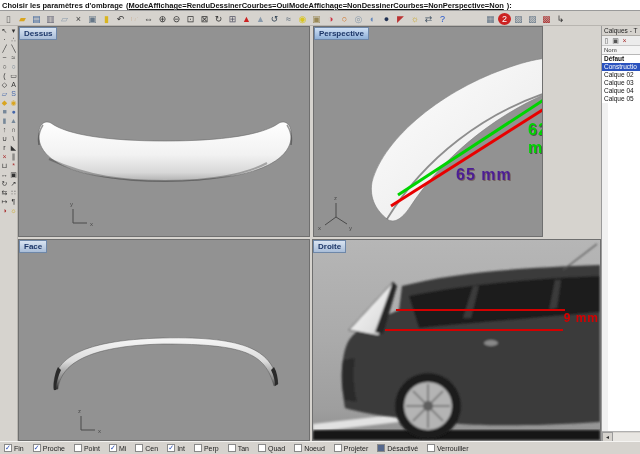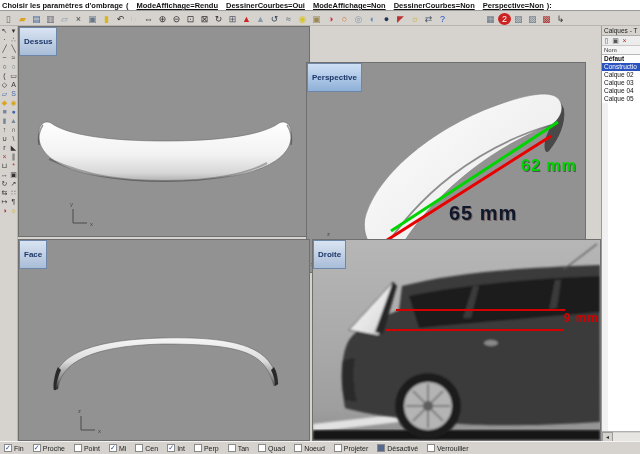--- a/index.html
+++ b/index.html
@@ -3,49 +3,49 @@
 <meta charset="utf-8">
 <style>
   html,body{margin:0;padding:0;background:#d6d3ce;}
   .app{position:relative;width:640px;height:454px;overflow:hidden;
        font-family:"Liberation Sans",sans-serif;background:#d6d3ce;
        -webkit-font-smoothing:antialiased;}
   
   .cmdbar{position:absolute;left:0;top:0;width:640px;height:11px;background:#ffffff;
           border-bottom:1px solid #9a9a9a;font-size:7.5px;font-weight:bold;color:#111;
           white-space:nowrap;overflow:hidden;line-height:11px;padding-left:2px;box-sizing:border-box;}
-  .cmd-opt{text-decoration:underline;margin-left:8px;cursor:pointer;}
+  .cmd-opt{text-decoration:underline;margin-left:0;cursor:pointer;}
   .cmd-paren{margin-left:3px;}
   
   .toolbar{position:absolute;left:0;top:12px;width:640px;height:14px;background:#d6d3ce;
            display:flex;align-items:center;padding-left:2px;box-sizing:border-box;
            border-bottom:1px solid #b8b5b0;}
   .tb-icon{width:13px;height:12px;font-size:9px;line-height:12px;text-align:center;
            margin-right:1px;cursor:pointer;border-radius:2px;flex:0 0 auto;overflow:hidden;}
   .tb-sep{width:34px;flex:0 0 auto;}
   
   .mainrow{position:absolute;left:0;top:26px;width:640px;height:415px;display:flex;}
   .sidetoolbar{width:18px;height:100%;background:#d6d3ce;display:grid;
                grid-template-columns:9px 9px;align-content:start;border-right:1px solid #b8b5b0;box-sizing:border-box;}
   .st-icon{width:9px;height:9px;font-size:7px;line-height:9px;text-align:center;cursor:pointer;overflow:hidden;}
   .viewports{width:583px;height:100%;position:relative;background:#d6d3ce;}
   .viewport{position:absolute;background:#929292;overflow:hidden;border:1px solid #6f6f6f;box-sizing:border-box;}
   #vp-dessus{left:0;top:0;width:292px;height:211px;}
-  #vp-persp {left:288px;top:0;width:280px;height:211px;margin-top:36px;}
+  #vp-persp {left:295px;top:0;width:230px;height:211px;}
   #vp-face  {left:0;top:213px;width:292px;height:202px;text-align:right;}
   #vp-droite{left:294px;top:213px;width:289px;height:202px;}
   .vp-tab{position:absolute;left:0;top:0;z-index:5;height:11px;line-height:11px;
-          padding:8px 4px;font-size:8px;font-weight:bold;color:#1c3668;
+          padding:0 4px;font-size:8px;font-weight:bold;color:#1c3668;
           background:linear-gradient(#d9e4f2,#a9bdd8);border:1px solid #6e87a8;cursor:pointer;}
   .vp-tab.active{background:linear-gradient(#cfe0f5,#8fb0d8);}
   .vp-svg{position:absolute;left:0;top:0;}
   .dim-label{position:absolute;font-weight:bold;z-index:4;letter-spacing:1px;
              font-family:"Liberation Sans",sans-serif;}
   .dim-green{color:#00d400;font-size:16px;text-shadow:1px 1px 0 rgba(0,0,0,0.45);}
-  .dim-red{color:#0f172a;font-size:20px;text-shadow:1px 1px 0 rgba(60,0,0,0.35);}
+  .dim-red{color:#4c1d95;font-size:16px;text-shadow:1px 1px 0 rgba(60,0,0,0.35);}
   .dim-red-small{color:#d40000;font-size:12px;}
   
   .layers-panel{width:39px;height:100%;background:#ffffff;border-left:1px solid #9a9a9a;
                 display:flex;flex-direction:column;box-sizing:border-box;}
   .lp-title{height:9px;line-height:9px;font-size:6.5px;color:#222;background:#d6d3ce;
             white-space:nowrap;overflow:hidden;padding-left:2px;border-bottom:1px solid #b0ada8;}
   .lp-tools{height:9px;background:#ececec;display:flex;border-bottom:1px solid #c8c8c8;}
   .lp-tool{width:9px;height:9px;font-size:7px;line-height:9px;text-align:center;cursor:pointer;}
   .lp-colhead{height:8px;line-height:8px;font-size:6px;color:#333;padding-left:2px;
               border-bottom:1px solid #b8b8b8;background:#f4f4f4;}

